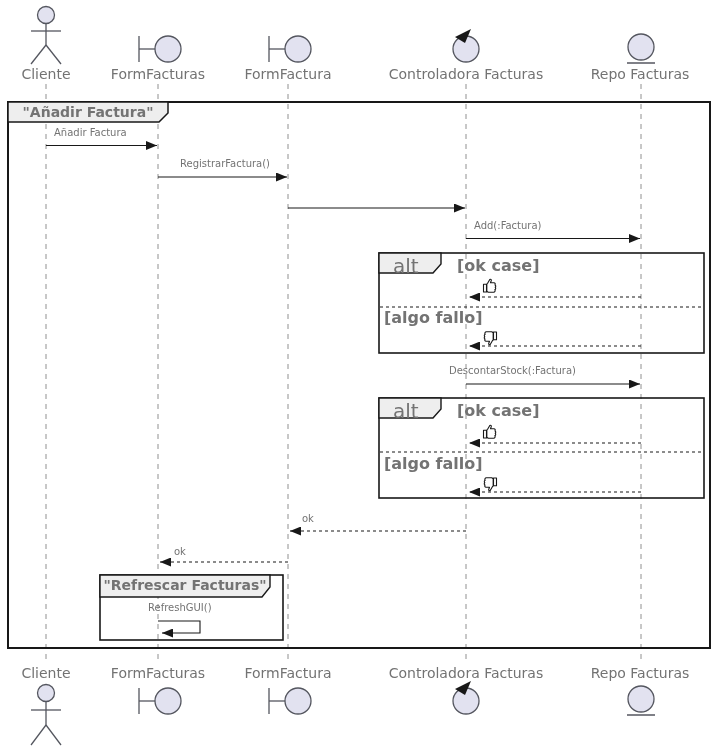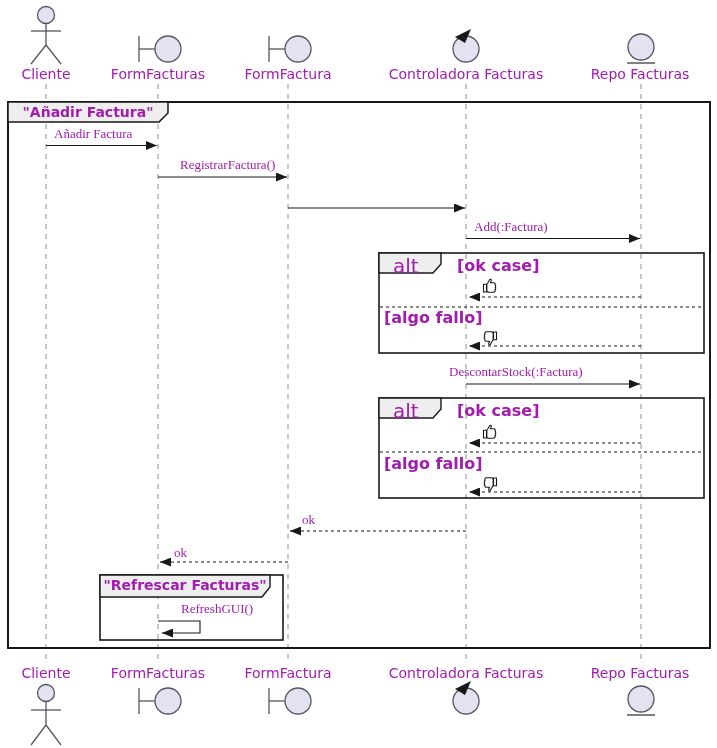--- a/index.html
+++ b/index.html
@@ -1,23 +1,23 @@
 <!DOCTYPE html>
 <html><head>
 <meta charset="utf-8">
 <style>
   html,body{margin:0;padding:0;background:#ffffff;}
   #canvas{
     position:relative;width:717px;height:748px;background:#ffffff;
-    font-family:"DejaVu Sans","Liberation Sans",sans-serif;color:#a21caf;overflow:hidden;
+    font-family:"DejaVu Sans","Liberation Sans",sans-serif;color:#737373;overflow:hidden;
   }
   #gfx{position:absolute;left:0;top:0;}
   .lbl{position:absolute;white-space:nowrap;line-height:1.15;}
   .plabel{font-size:14px;transform:translateX(-50%);}
-  .msg{font-size:13px;font-family:Liberation Serif, serif;}
+  .msg{font-size:10px;}
   .op{font-size:20px;font-weight:normal;}
   .guard{font-size:16px;font-weight:bold;}
   .ftitle{font-size:14px;font-weight:bold;transform:translateX(-50%);}
 </style>
 </head>
 <body>
 
 <div id="canvas">
 
   <svg id="gfx" width="717" height="748" viewBox="0 0 717 748">
@@ -146,21 +146,21 @@
 
   <div class="lbl ftitle" style="left:88px;top:104px">"Añadir Factura"</div>
   <div class="lbl ftitle" style="left:185px;top:577px">"Refrescar Facturas"</div>
 
   <div class="lbl msg" style="left:54px;top:127px">Añadir Factura</div>
   <div class="lbl msg" style="left:180px;top:158px">RegistrarFactura()</div>
   <div class="lbl msg" style="left:474px;top:220px">Add(:Factura)</div>
   <div class="lbl msg" style="left:449px;top:365px">DescontarStock(:Factura)</div>
   <div class="lbl msg" style="left:302px;top:513px">ok</div>
   <div class="lbl msg" style="left:174px;top:546px">ok</div>
-  <div class="lbl msg" style="left:181px;top:602px">RefreshGUI()</div>
+  <div class="lbl msg" style="left:148px;top:602px">RefreshGUI()</div>
 
   <div class="lbl op" style="left:393px;top:255px">alt</div>
   <div class="lbl guard" style="left:457px;top:257px">[ok case]</div>
   <div class="lbl guard" style="left:384px;top:309px">[algo fallo]</div>
   <div class="lbl op" style="left:393px;top:400px">alt</div>
   <div class="lbl guard" style="left:457px;top:402px">[ok case]</div>
   <div class="lbl guard" style="left:384px;top:455px">[algo fallo]</div>
 
   <div class="lbl plabel" style="left:46px;top:665px">Cliente</div>
   <div class="lbl plabel" style="left:158px;top:665px">FormFacturas</div>

